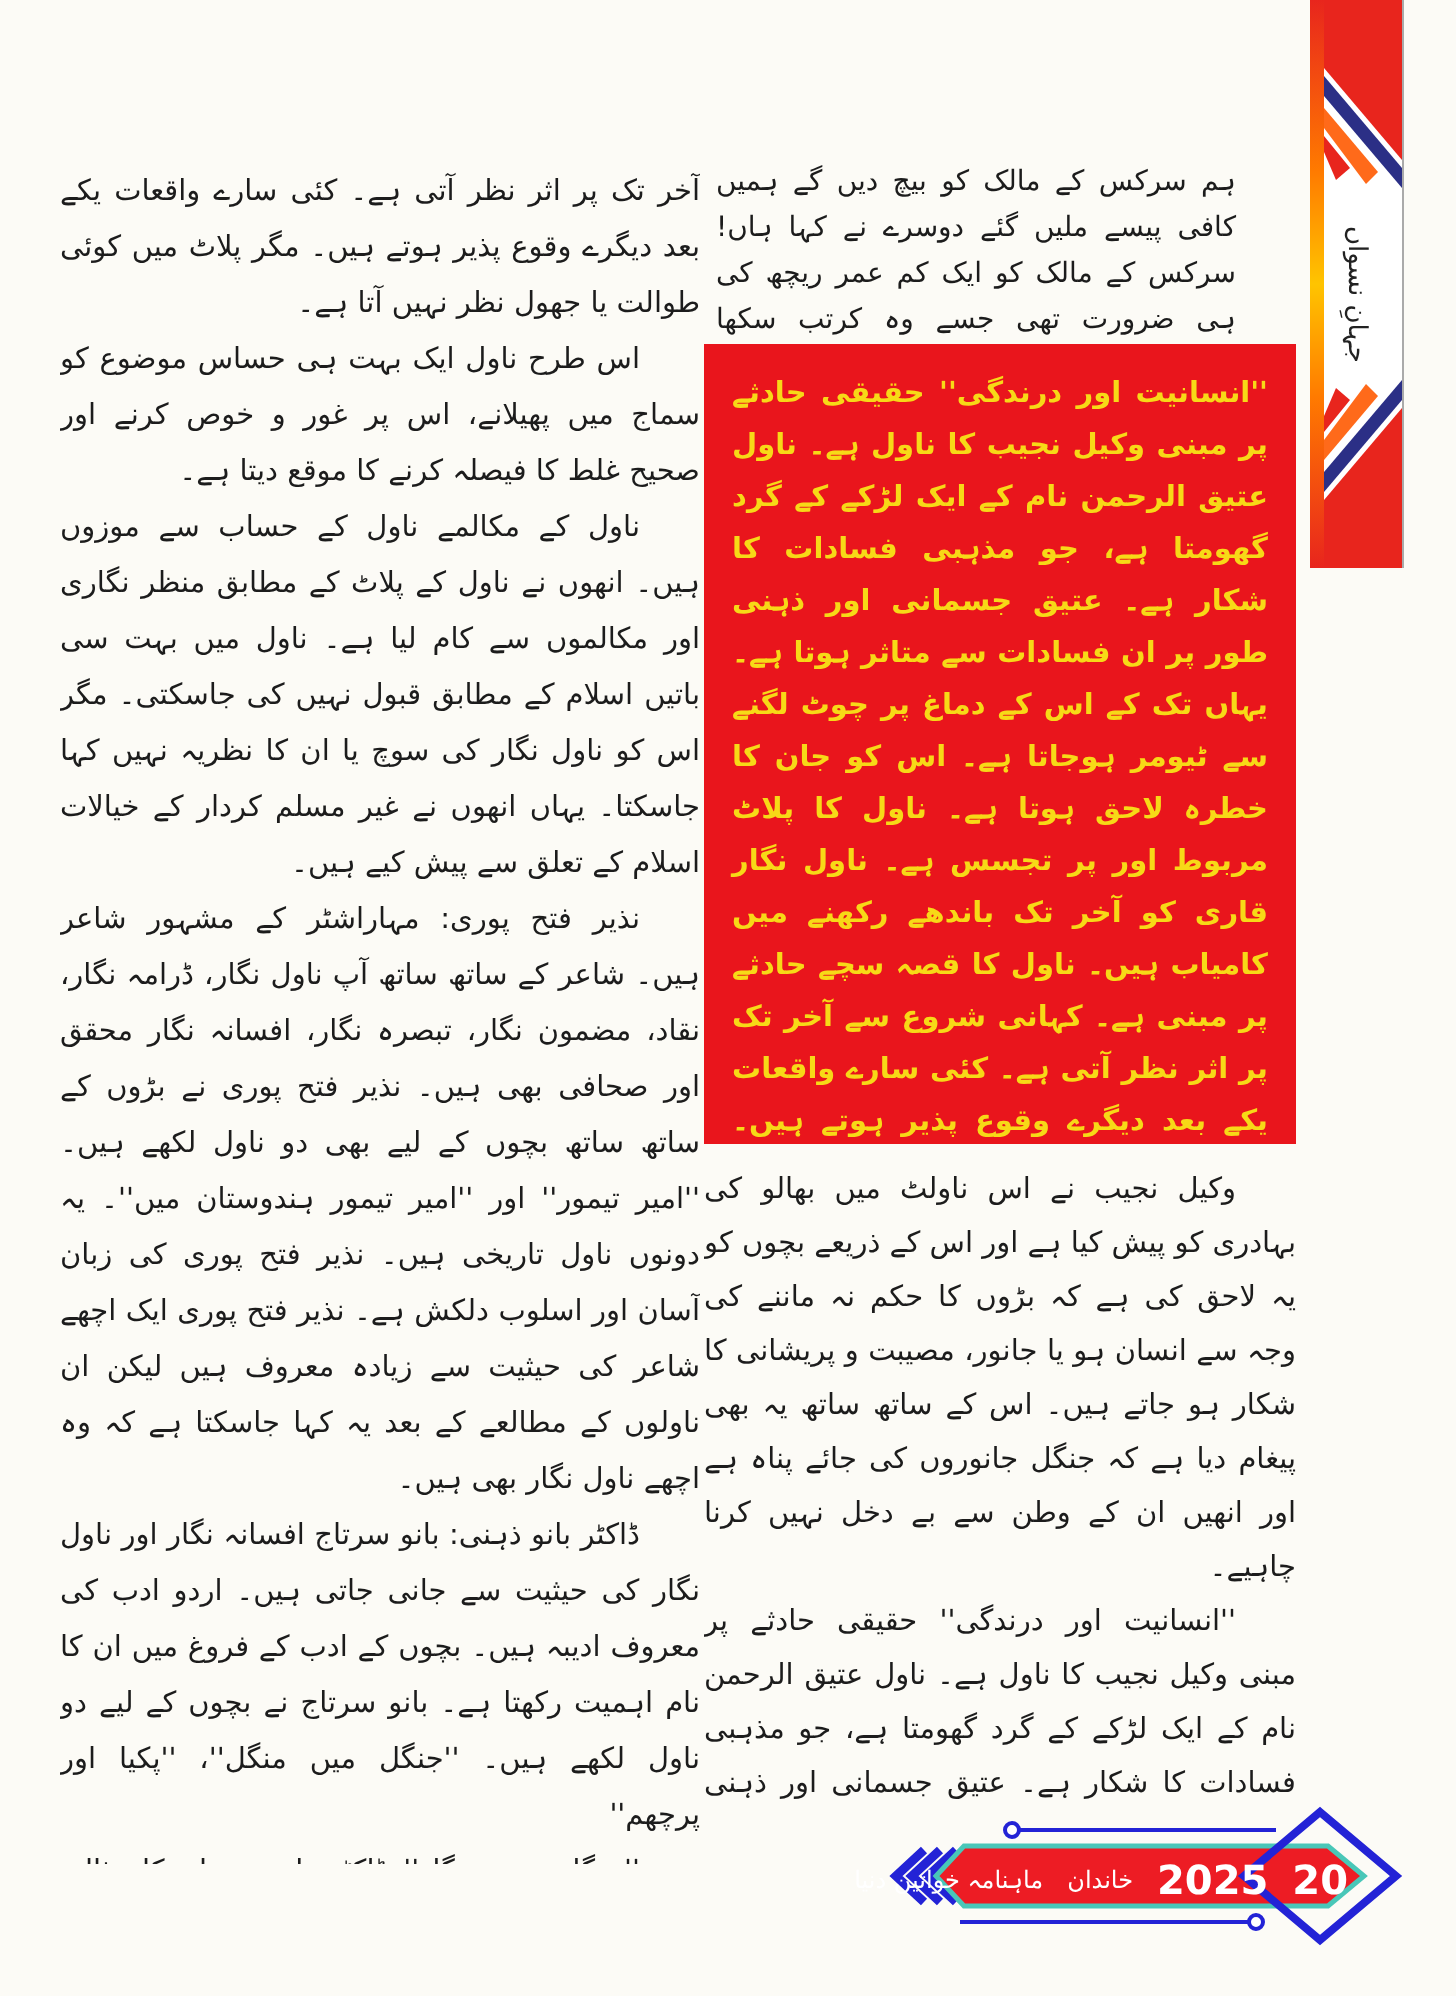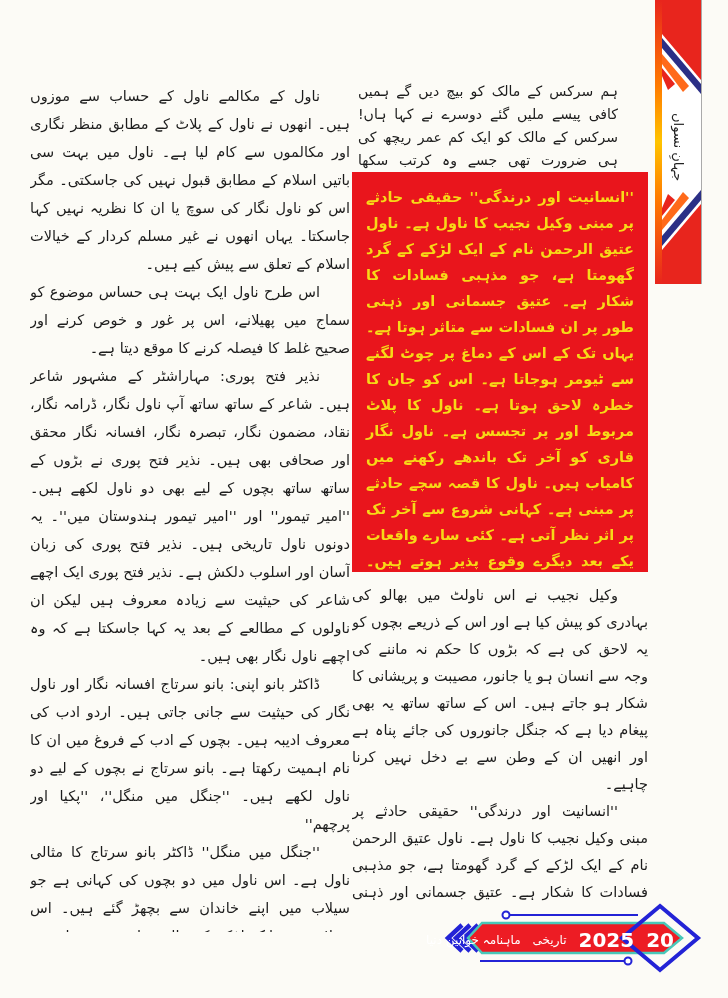--- a/index.html
+++ b/index.html
@@ -56,24 +56,25 @@
   }
   .ft-num{font-weight:bold;font-size:20px;font-family:"DejaVu Sans",sans-serif;}
   .ft-small{font-size:12px;}
 </style>
 </head>
 <body>
 
 <div class="page">
 
   <div class="col-left urdu">
+    <p><span>آخر تک پر اثر نظر آتی ہے۔ کئی سارے واقعات یکے بعد دیگرے وقوع پذیر ہوتے ہیں۔ مگر پلاٹ میں کوئی طوالت یا جھول نظر نہیں آتا ہے۔</span></p>
+    <p class="ind"><span>اس طرح ناول ایک بہت ہی حساس موضوع کو سماج میں پھیلانے، اس پر غور و خوص کرنے اور صحیح غلط کا فیصلہ کرنے کا موقع دیتا ہے۔</span></p>
     <p class="ind"><span>ناول کے مکالمے ناول کے حساب سے موزوں ہیں۔ انھوں نے ناول کے پلاٹ کے مطابق منظر نگاری اور مکالموں سے کام لیا ہے۔ ناول میں بہت سی باتیں اسلام کے مطابق قبول نہیں کی جاسکتی۔ مگر اس کو ناول نگار کی سوچ یا ان کا نظریہ نہیں کہا جاسکتا۔ یہاں انھوں نے غیر مسلم کردار کے خیالات اسلام کے تعلق سے پیش کیے ہیں۔</span></p>
-    <p class="ind"><span>اس طرح ناول ایک بہت ہی حساس موضوع کو سماج میں پھیلانے، اس پر غور و خوص کرنے اور صحیح غلط کا فیصلہ کرنے کا موقع دیتا ہے۔</span></p>
     <p class="ind"><span class="lead">نذیر فتح پوری:</span><span> مہاراشٹر کے مشہور شاعر ہیں۔ شاعر کے ساتھ ساتھ آپ ناول نگار، ڈرامہ نگار، نقاد، مضمون نگار، تبصرہ نگار، افسانہ نگار محقق اور صحافی بھی ہیں۔ نذیر فتح پوری نے بڑوں کے ساتھ ساتھ بچوں کے لیے بھی دو ناول لکھے ہیں۔ ''امیر تیمور'' اور ''امیر تیمور ہندوستان میں''۔ یہ دونوں ناول تاریخی ہیں۔ نذیر فتح پوری کی زبان آسان اور اسلوب دلکش ہے۔ نذیر فتح پوری ایک اچھے شاعر کی حیثیت سے زیادہ معروف ہیں لیکن ان ناولوں کے مطالعے کے بعد یہ کہا جاسکتا ہے کہ وہ اچھے ناول نگار بھی ہیں۔</span></p>
-    <p class="ind"><span class="lead">ڈاکٹر بانو اپنی:</span><span> بانو سرتاج افسانہ نگار اور ناول نگار کی حیثیت سے جانی جاتی ہیں۔ اردو ادب کی معروف ادیبہ ہیں۔ بچوں کے ادب کے فروغ میں ان کا نام اہمیت رکھتا ہے۔ بانو سرتاج نے بچوں کے لیے دو ناول لکھے ہیں۔ ''جنگل میں منگل''، ''پکیا اور پرچھم''</span></p>
+    <p class="ind"><span class="lead">ڈاکٹر بانو ذہنی:</span><span> بانو سرتاج افسانہ نگار اور ناول نگار کی حیثیت سے جانی جاتی ہیں۔ اردو ادب کی معروف ادیبہ ہیں۔ بچوں کے ادب کے فروغ میں ان کا نام اہمیت رکھتا ہے۔ بانو سرتاج نے بچوں کے لیے دو ناول لکھے ہیں۔ ''جنگل میں منگل''، ''پکیا اور پرچھم''</span></p>
     <p class="ind"><span>''جنگل میں منگل'' ڈاکٹر بانو سرتاج کا مثالی ناول ہے۔ اس ناول میں دو بچوں کی کہانی ہے جو سیلاب میں اپنے خاندان سے بچھڑ گئے ہیں۔ اس سیلاب میں ایک لڑکے کے والدین اور رشتے دار بہہ جاتے ہیں۔ اس لڑکے کو ایک آدمی پناہ دیتا ہے جسے بچہ چچا کہتا ہے اس بچہ کا ایک دوست کتا ہے جو کہیں کھو جاتا ہے۔ ناول کا پلاٹ سادہ ہے۔ چھوٹے بچوں اور جنگل کے جانوروں کے گرد گھومتا ہے۔ سیلاب کی وجہ سے اپنوں سے بچھڑے چھوٹے معصوم بچے جنگل کے جانوروں کے ساتھ اپنی چھوٹی سی دنیا بساتے ہیں۔ ایک دوسرے کی مدد سے وہ ہر مشکل کو آسان کر لیتے ہیں۔ راقم الحروف کا خیال ہے کہ</span></p>
   </div>
 
   <div class="excerpt urdu">
     <span>ہم سرکس کے مالک کو بیچ دیں گے ہمیں کافی پیسے ملیں گئے دوسرے نے کہا ہاں! سرکس کے مالک کو ایک کم عمر ریچھ کی ہی ضرورت تھی جسے وہ کرتب سکھا سکے۔ ''2</span>
   </div>
 
   <div class="quote-box urdu">
     <span>''انسانیت اور درندگی'' حقیقی حادثے پر مبنی وکیل نجیب کا ناول ہے۔ ناول عتیق الرحمن نام کے ایک لڑکے کے گرد گھومتا ہے، جو مذہبی فسادات کا شکار ہے۔ عتیق جسمانی اور ذہنی طور پر ان فسادات سے متاثر ہوتا ہے۔ یہاں تک کے اس کے دماغ پر چوٹ لگنے سے ٹیومر ہوجاتا ہے۔ اس کو جان کا خطرہ لاحق ہوتا ہے۔ ناول کا پلاٹ مربوط اور پر تجسس ہے۔ ناول نگار قاری کو آخر تک باندھے رکھنے میں کامیاب ہیں۔ ناول کا قصہ سچے حادثے پر مبنی ہے۔ کہانی شروع سے آخر تک پر اثر نظر آتی ہے۔ کئی سارے واقعات یکے بعد دیگرے وقوع پذیر ہوتے ہیں۔ مگر پلاٹ میں کوئی طوالت یا جھول نظر نہیں آتا ہے۔</span>
   </div>
@@ -125,18 +126,18 @@
         <path d="M40,22 L26,35 L40,48"></path>
       </g>
 
       <polygon points="30,35 44,20 226,20 244,35 226,50 44,50" fill="#ed1c24" stroke="#49c7b8" stroke-width="2.5"></polygon>
 
       <polygon points="222,3 260,35 222,67 184,35" fill="none" stroke="#2323d6" stroke-width="4"></polygon>
     </svg>
     <div class="footer-text urdu">
       <span class="ft-num">20</span>
       <span class="ft-num">2025</span>
-      <span class="ft-small">تاریخی</span>
+      <span class="ft-small">خاندان</span>
       <span class="ft-small">ماہنامہ خواتین دنیا</span>
     </div>
   </div>
 
 </div>
 
 </body></html>

